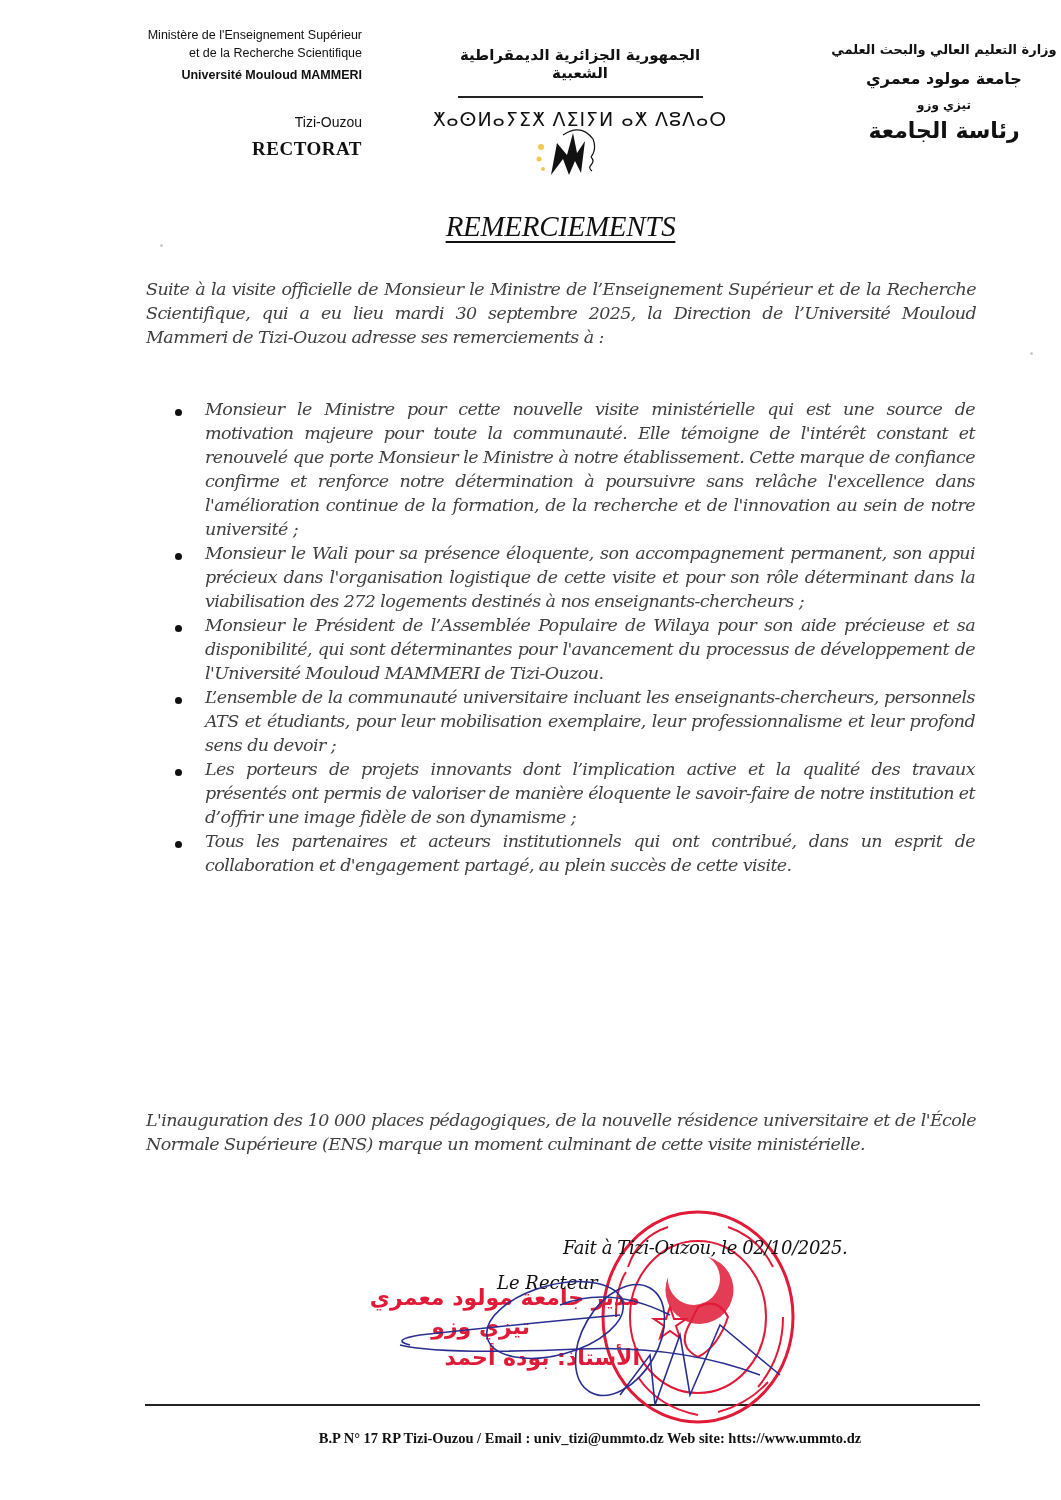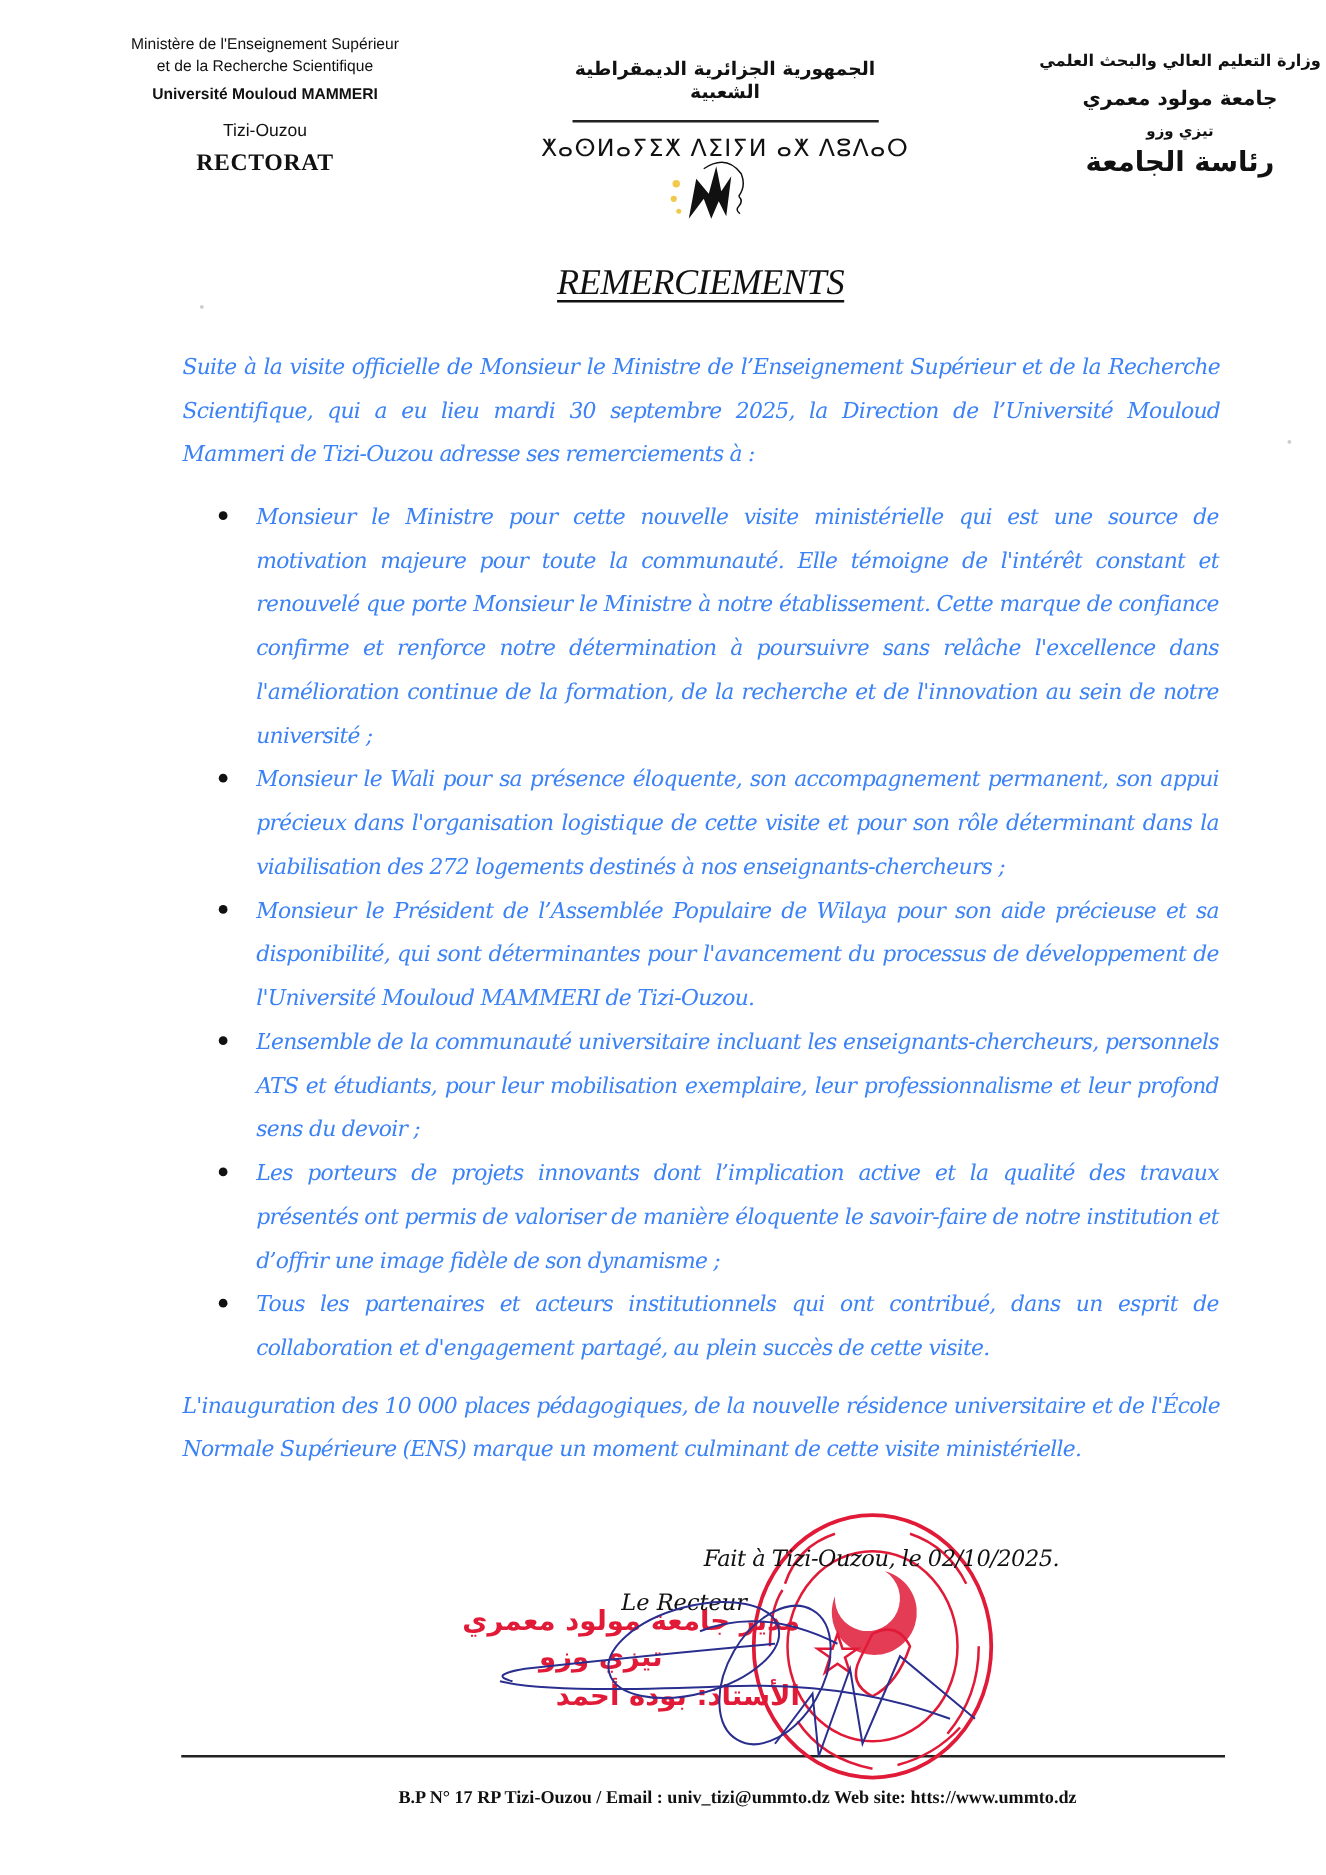--- a/index.html
+++ b/index.html
@@ -1,43 +1,43 @@
 <!DOCTYPE html>
 <html><head>
 <meta charset="utf-8">
 <style>
   html, body { margin: 0; padding: 0; background: #ffffff; }
   body { width: 1061px; height: 1500px; position: relative; overflow: hidden; color: #111; }
   .page { position: absolute; left: 0; top: 0; width: 1061px; height: 1500px; background: #fff; }
 
   
-  .hdr-left { position: absolute; left: 62px; top: 26px; width: 300px; text-align: center; font-family: "Liberation Sans", sans-serif; color: #111; }
+  .hdr-left { position: absolute; left: 62px; top: 26px; width: 300px; text-align: right; font-family: "Liberation Sans", sans-serif; color: #111; }
   .hdr-left .l1 { font-size: 12.5px; line-height: 18px; }
   .hdr-left .l2 { font-size: 12.5px; font-weight: bold; margin-top: 6px; }
-  .hdr-left .l3 { font-size: 14px; margin-top: 14px; }
+  .hdr-left .l3 { font-size: 14px; margin-top: 32px; }
   .hdr-left .l4 { font-family: "Liberation Serif", serif; font-weight: bold; font-size: 19px; margin-top: 8px; letter-spacing: 0.5px; }
 
   
   .hdr-center { position: absolute; left: 430px; top: 30px; width: 300px; text-align: center; }
   .hdr-center .ar { font-family: "DejaVu Sans", sans-serif; font-size: 15px; font-weight: bold; direction: rtl; margin-top: 16px; }
   .hdr-center .rule { width: 245px; height: 2px; background: #222; margin: 14px auto 10px auto; }
   .hdr-center .tif { font-family: "DejaVu Sans", sans-serif; font-size: 19px; letter-spacing: 1px; }
   .logo { position: absolute; left: 533px; top: 125px; width: 70px; height: 60px; }
 
   
   .hdr-right { position: absolute; left: 800px; top: 42px; width: 240px; text-align: center; direction: rtl; font-family: "DejaVu Sans", sans-serif; font-weight: bold; margin-left: 24px; }
   .hdr-right .r1 { font-size: 13px; }
   .hdr-right .r2 { font-size: 16px; margin-top: 12px; }
   .hdr-right .r3 { font-size: 12px; margin-top: 10px; }
   .hdr-right .r4 { font-size: 22px; margin-top: 6px; }
 
   
   .title { position: absolute; left: 0; width: 1121px; top: 210px; text-align: center; font-family: "Liberation Serif", serif; font-style: italic; font-size: 29px; text-decoration: underline; text-underline-offset: 5px; text-decoration-thickness: 2px; letter-spacing: -0.3px; }
 
-  .body-text { font-family: "DejaVu Serif", serif; font-style: italic; font-size: 17.5px; line-height: 35px; text-align: justify; color: #3b82f6; letter-spacing: -0.6px; }
+  .body-text { font-family: "DejaVu Serif", serif; font-style: italic; font-size: 17.5px; line-height: 24px; text-align: justify; color: #404040; letter-spacing: -0.6px; }
   .intro { position: absolute; left: 146px; top: 277px; width: 830px; }
   .bullets { position: absolute; left: 172px; top: 397px; width: 803px; margin: 0; padding: 0; list-style: none; }
   .bullets li { position: relative; padding-left: 33px; margin-bottom: 0; }
   .bullets li .dot { position: absolute; left: 3px; top: 12px; width: 7px; height: 7px; border-radius: 50%; background: #111; }
   .outro { position: absolute; left: 146px; top: 1108px; width: 830px; }
 
   
   .fait { position: absolute; left: 563px; top: 1237px; font-family: "DejaVu Serif", serif; font-style: italic; font-size: 18px; letter-spacing: -0.4px; z-index: 2; }
   .recteur { position: absolute; left: 497px; top: 1272px; font-family: "DejaVu Serif", serif; font-style: italic; font-size: 18px; z-index: 2; }
   .stamp-ar { position: absolute; left: 340px; top: 1285px; width: 300px; direction: rtl; text-align: right; font-family: "DejaVu Sans", sans-serif; font-weight: bold; color: #e11a38; z-index: 1; }

